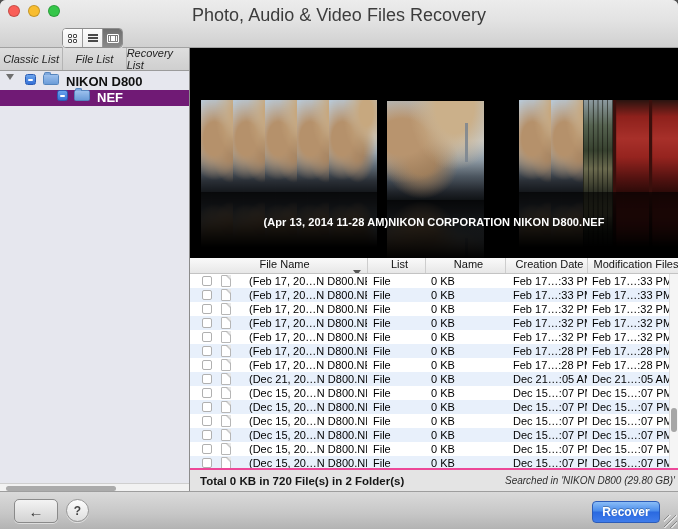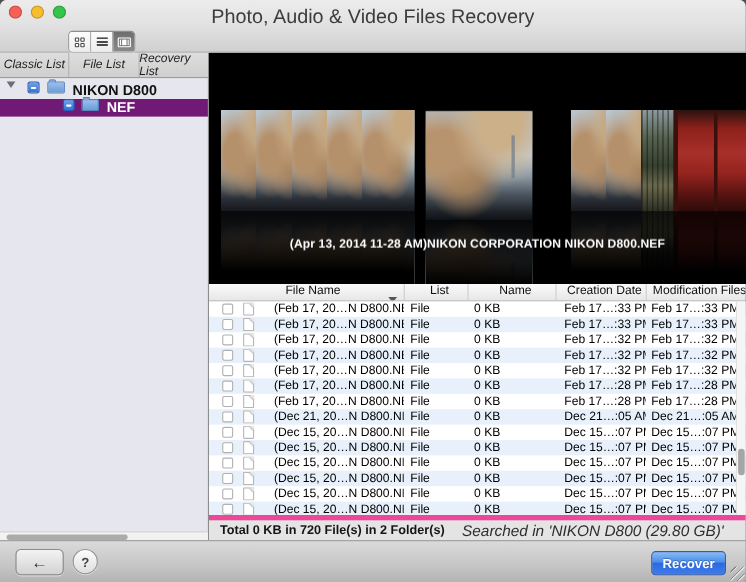--- a/index.html
+++ b/index.html
@@ -88,23 +88,23 @@
   .cell.c-name .rowcbx{margin-left:12px;width:10px;height:10px;box-sizing:border-box;border:1px solid #b0b0b0;border-radius:2px;background:#fff;flex:none;}
   .docicon{margin-left:9px;width:10px;height:12px;box-sizing:border-box;background:#fff;border:1px solid #b6b6b6;border-radius:1px;position:relative;flex:none;}
   .docicon::after{content:"";position:absolute;right:-1px;top:-1px;border-style:solid;border-width:0 4px 4px 0;border-color:transparent #e8e8e8 transparent transparent;filter:drop-shadow(-1px 1px 0 #c9c9c9);}
   .fname{margin-left:18px;}
   .cell.c-cdate{padding-left:8px;}
   .cell.c-mdate{padding-left:5px;}
   .vscroll{position:absolute;top:0;right:0;width:9px;height:100%;background:#f5f5f5;border-left:1px solid #e0e0e0;box-sizing:border-box;}
   .vthumb{position:absolute;top:134px;right:1px;width:6px;height:24px;border-radius:3px;background:#a6a6a6;}
 
   
-  .statusbar{display:flex;align-items:center;height:23px;background:#e4e4e4;border-top:5px solid #ec4899;box-sizing:border-box;}
+  .statusbar{display:flex;align-items:center;height:23px;background:#e4e4e4;border-top:2px solid #ec4899;box-sizing:border-box;}
   .status-left{margin-left:10px;font-size:11.5px;font-weight:bold;color:#151515;}
-  .status-right{margin-left:auto;margin-right:20px;font-size:14px;font-style:italic;color:#2e2e2e;}
+  .status-right{margin-left:auto;margin-right:3px;font-size:10px;font-style:italic;color:#2e2e2e;}
 
   
   .bottombar{position:absolute;left:0;top:491px;width:678px;height:38px;background:linear-gradient(180deg,#dadada 0%,#c6c6c6 60%,#b3b3b3 100%);border-top:1px solid #9e9e9e;box-sizing:border-box;}
   .backbtn{position:absolute;left:14px;top:7px;width:42px;height:22px;border:1px solid #8a8a8a;border-radius:5px;background:linear-gradient(180deg,#f3f3f3,#d2d2d2);display:flex;align-items:center;justify-content:center;font-size:15px;font-weight:bold;color:#333;box-shadow:0 1px 0 rgba(255,255,255,.5);}
   .helpbtn{position:absolute;left:66px;top:7px;width:21px;height:21px;border:1px solid #979797;border-radius:50%;background:linear-gradient(180deg,#fdfdfd,#dedede);display:flex;align-items:center;justify-content:center;font-size:12px;font-weight:bold;color:#444;box-shadow:0 1px 0 rgba(255,255,255,.5);}
   .recoverbtn{position:absolute;right:18px;top:9px;width:66px;height:20px;border:1px solid #2c5cb8;border-radius:4px;background:linear-gradient(180deg,#8abdf7 0%,#4a8ceb 45%,#2a69e0 50%,#3f7ceb 100%);display:flex;align-items:center;justify-content:center;font-size:12px;font-weight:bold;color:#fff;text-shadow:0 -1px 0 rgba(0,0,0,.25);}
   .grip{position:absolute;right:1px;bottom:1px;width:13px;height:13px;background:repeating-linear-gradient(135deg,transparent 0 3px,rgba(90,90,90,.55) 3px 4px,rgba(255,255,255,.55) 4px 5px);}
 </style>
 </head>
 <body>

